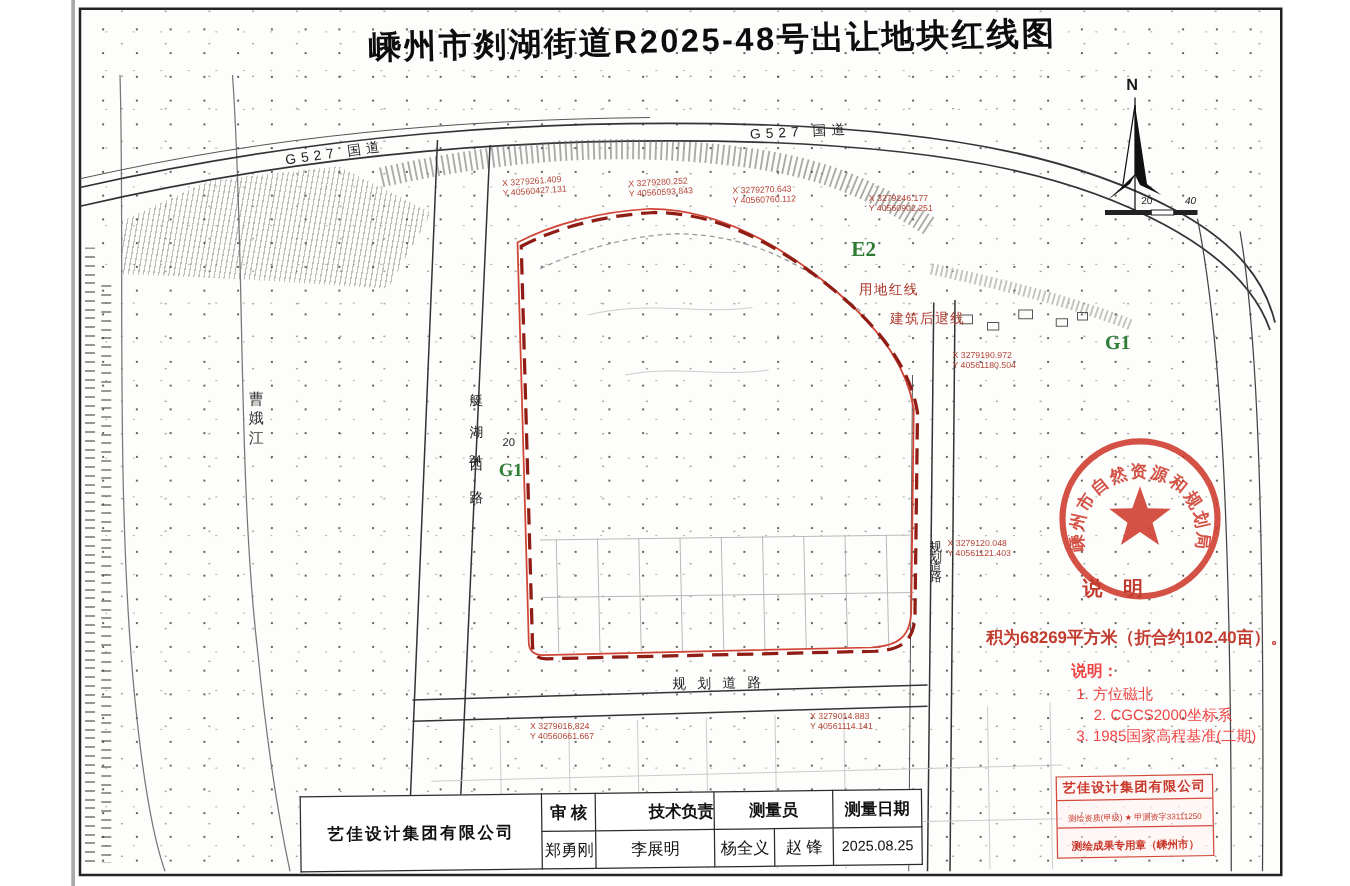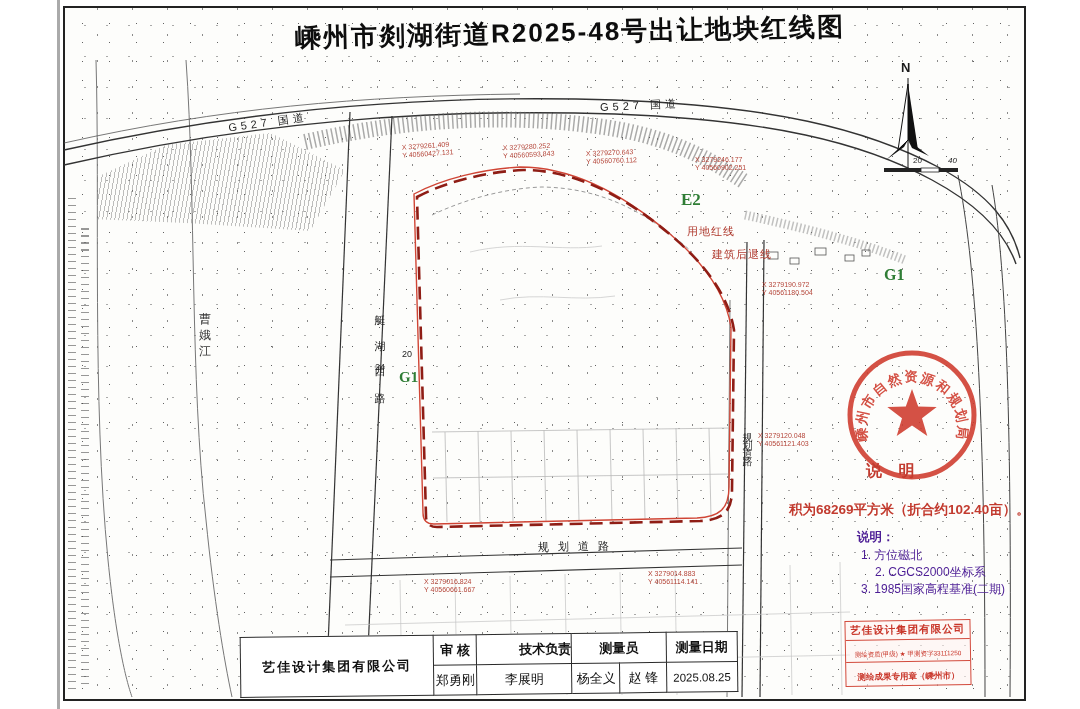--- a/index.html
+++ b/index.html
@@ -22,21 +22,21 @@
   .lbl{position:absolute;white-space:nowrap;}
   .title{font-size:26px;font-weight:bold;letter-spacing:2px;color:#0d0d0d;transform:rotate(-1.2deg);}
   .roadlbl{font-size:11px;color:#222;letter-spacing:4px;}
   .zone{font-family:"Liberation Serif","DejaVu Serif",serif;color:#2f7d35;font-weight:bold;}
   .redlbl{color:#b03a2e;font-size:11px;letter-spacing:1px;}
   .vtext{writing-mode:vertical-rl;text-orientation:upright;}
   .coord{color:#b5463a;font-size:7px;line-height:8px;letter-spacing:0;}
   .coord span{display:block;}
   .num{font-size:9px;color:#222;}
   .notes-red{color:#c23b2f;font-weight:bold;}
-  .notes-black{color:#4c1d95;}
+  .notes-black{color:#ef4444;}
   .table-wrap{position:absolute;left:240px;top:634px;width:498px;transform:rotate(-.7deg);}
   table.footer{border-collapse:collapse;width:100%;background:#fff;}
   table.footer td{border:1.2px solid #2b2b2b;text-align:center;vertical-align:middle;
       font-size:13px;color:#111;padding:0;height:29px;background:#fff;}
   td.company{font-size:16px;font-weight:bold;letter-spacing:2px;}
   .stamp{position:absolute;left:845px;top:620px;width:124px;height:64px;
       border:1.6px solid #d24a3c;transform:rotate(-1deg);
       display:flex;flex-direction:column;justify-content:space-between;
       background:rgba(255,242,240,.55);color:#c9362a;text-align:center;}
   .stamp .r1{font-size:10.5px;font-weight:bold;border-bottom:1px solid #d24a3c;padding:2px 0;letter-spacing:1px;}

